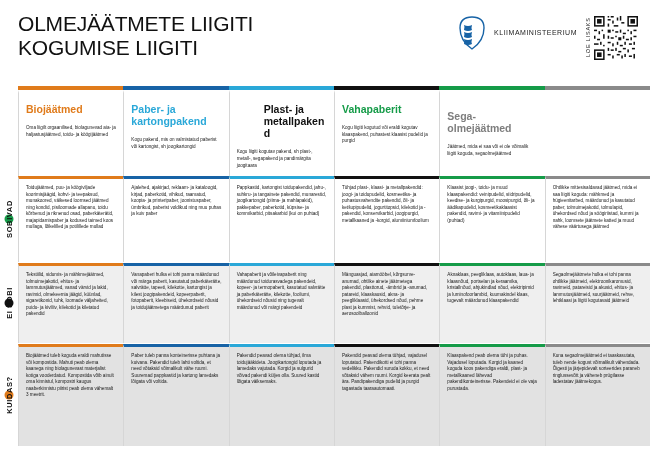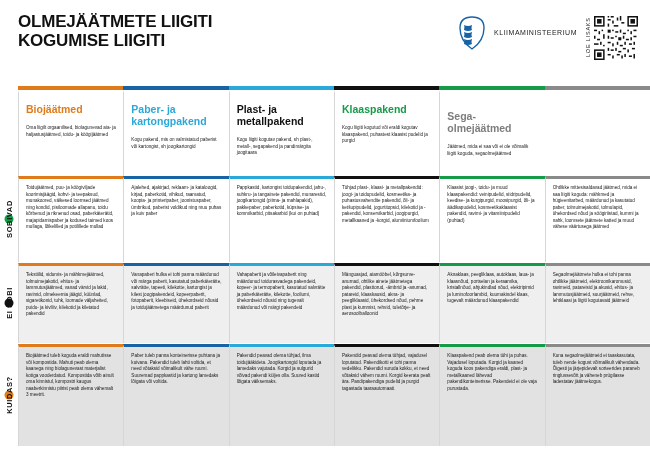--- a/index.html
+++ b/index.html
@@ -16,22 +16,22 @@
   }
 
   
   .header {
     position: relative;
     height: 86px;
     background: #ffffff;
     padding: 12px 0 0 18px;
   }
   .title {
-    font-size: 17px;
-    font-weight: bold;
+    font-size: 21px;
+    font-weight: normal;
     line-height: 1.12;
     color: #111111;
     letter-spacing: -0.2px;
     max-width: 400px;
   }
   .header-right {
     position: absolute;
     top: 16px;
     right: 12px;
     display: flex;
@@ -154,21 +154,21 @@
   .acc0 { border-top-color: #e07b1b; }
   .acc1 { border-top-color: #1763a6; }
   .acc2 { border-top-color: #2aa8d8; }
   .acc3 { border-top-color: #111111; }
   .acc4 { border-top-color: #159b48; }
   .acc5 { border-top-color: #8a8a8a; }
 
   .c0 { color: #e07b1b; }
   .c1 { color: #1763a6; }
   .c2 { color: #2aa8d8; }
-  .c3 { color: #111111; }
+  .c3 { color: #111111; margin-left: 27px; }
   .c4 { color: #159b48; }
   .c5 { color: #7d7d7d; margin-top: 7px; }
 
   .footerline { height: 6px; background: #ffffff; }
 </style>
 </head>
 <body>
 
 <div class="page">
 
@@ -283,21 +283,21 @@
     </div>
     <div class="cell divider-v">
       <div class="colname c2">Paber- ja kartongpakend</div>
       <div class="coldesc">Kogu pakend, mis on valmistatud paberist või kartongist, sh joogikartongid</div>
     </div>
     <div class="cell divider-v">
       <div class="colname c3">Plast- ja metallpakend</div>
       <div class="coldesc">Kogu liigiti kogutav pakend, sh plast-, metall-, segapakend ja pandimärgita joogitaara</div>
     </div>
     <div class="cell divider-v">
-      <div class="colname c4">Klaaspakend</div>
+      <div class="colname c4">Vahapaberit</div>
       <div class="coldesc">Kogu liigiti kogutud või eraldi kogutav klaaspakend, puhastest klaasist pudelid ja purgid</div>
     </div>
     <div class="cell divider-v">
       <div class="colname c5">Sega-olmejäätmed</div>
       <div class="coldesc">Jäätmed, mida ei saa või ei ole võimalik liigiti koguda, segaolmejäätmed</div>
     </div>
   </div>
 
   <div class="grid r-sobivad">
     <div class="rowlabel">

